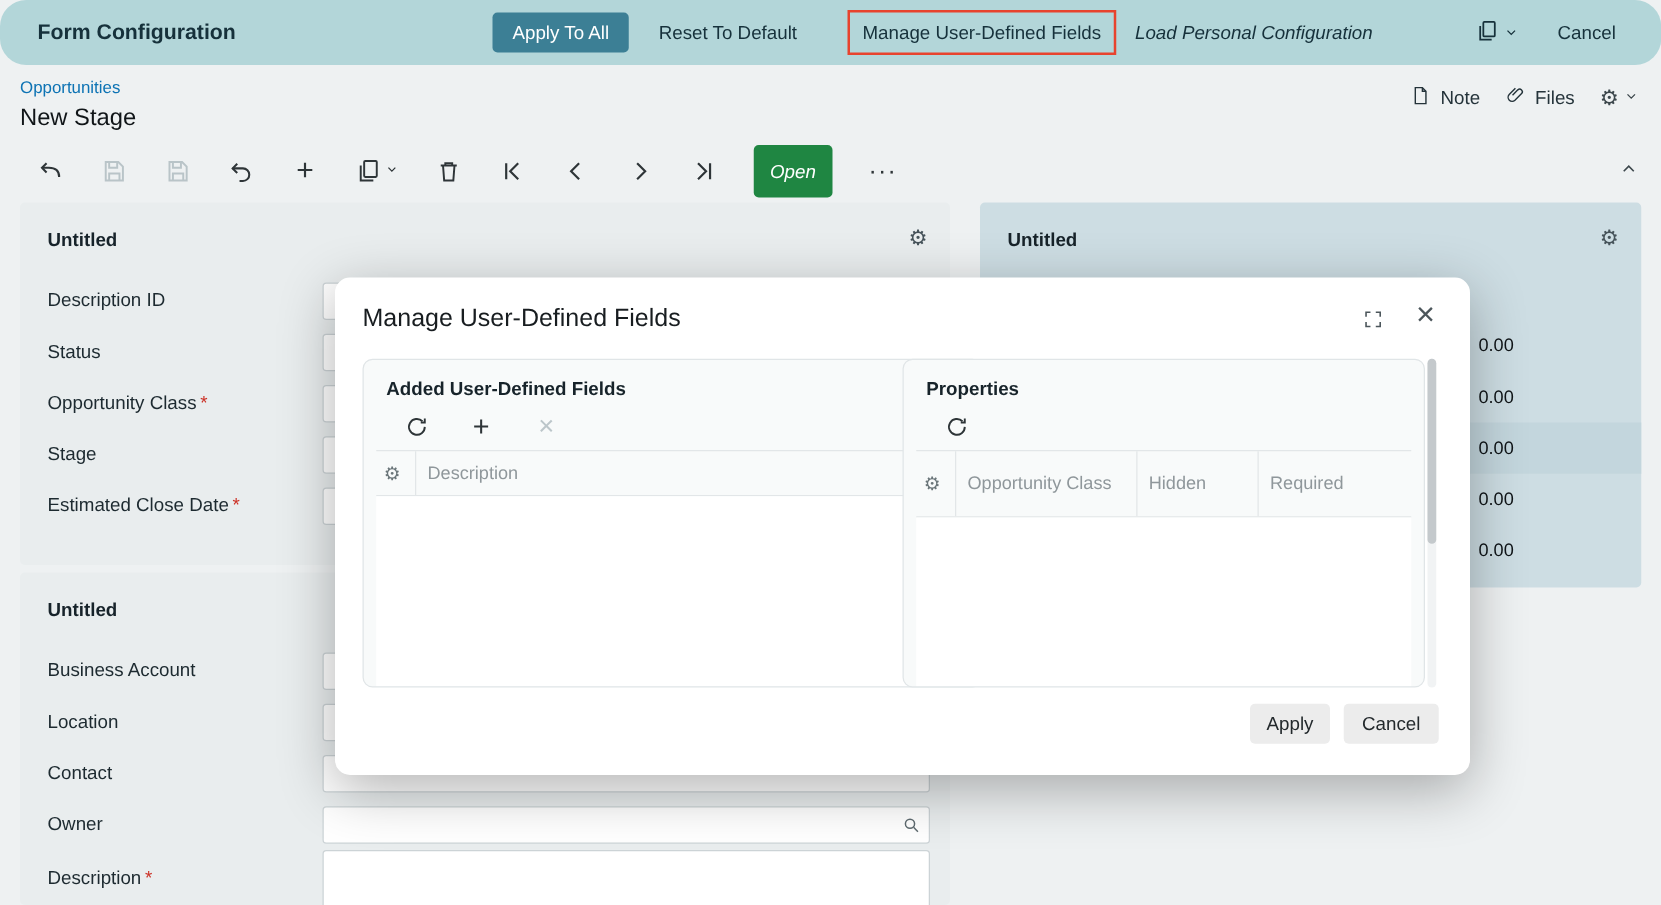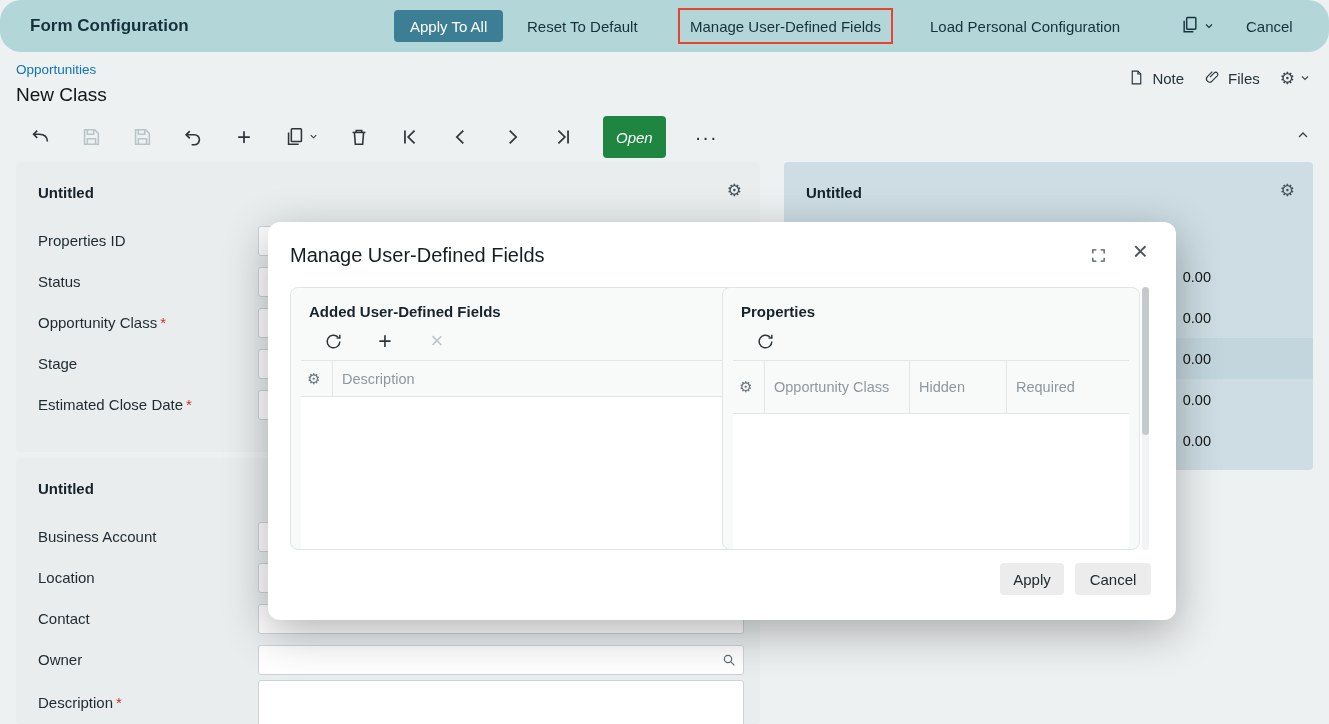--- a/index.html
+++ b/index.html
@@ -5,21 +5,21 @@
   * { margin:0; padding:0; box-sizing:border-box; }
   body { font-family:"Liberation Sans", sans-serif; background:#444; }
   .screen { position:relative; width:1329px; height:724px; background:#eef1f2; overflow:hidden; font-family:"Liberation Sans", sans-serif; }
 
   
   .topbar { position:absolute; top:0; left:0; right:0; height:52px; background:var(--topbar-bg,#b3d6d9);border-radius:21px; }
   .topbar-title { position:absolute; left:30px; top:50%; transform:translateY(-50%); font-size:17px; font-weight:700; color:#16313b; }
   .tb-btn-primary { position:absolute; left:394px; top:10px; height:32px; padding:0 16px; background:var(--accent-teal,#3c7f95); color:#fff; border:none; border-radius:4px; font-size:15px; font-family:inherit; display:flex; align-items:center; cursor:pointer; }
   .tb-link { position:absolute; top:0; height:52px; display:flex; align-items:center; font-size:15px; color:#16313b; cursor:pointer; background:none; border:none; font-family:inherit; }
   .tb-reset { left:527px; }
-  .tb-load { left:930px; }
+  .tb-load { left:908px;font-style:italic; }
   .tb-cancel { left:1246px; }
   .tb-manage-wrap { position:absolute; left:678px; top:8px; height:36px; border:2px solid var(--highlight-red,#e8432e); display:flex; align-items:center; padding:0 10px; cursor:pointer; }
   .tb-manage-wrap span { font-size:15px; color:#16313b; }
   .tb-copy { position:absolute; left:1180px; top:15px; display:flex; align-items:center; gap:3px; color:#16313b; cursor:pointer; }
 
   
   .breadcrumb { position:absolute; left:16px; top:62px; font-size:13.5px; color:var(--link-blue,#0d73b4); cursor:pointer; }
   .page-title { position:absolute; left:16px; top:84px; font-size:19px; font-weight:500; color:#101518; }
   .ph-actions { position:absolute; right:18px; top:68px; display:flex; align-items:center; gap:20px; color:#24333a; }
   .ph-action { display:flex; align-items:center; gap:7px; font-size:15px; cursor:pointer; }
@@ -115,21 +115,21 @@
       <span>
         <svg width="12" height="12" viewBox="0 0 24 24" fill="none" stroke="currentColor" stroke-width="2.2">
             <polyline points="6 9 12 15 18 9"></polyline>
           </svg>
       </span>
     </div>
     <button class="tb-link tb-cancel">Cancel</button>
   </header>
 
   <div class="breadcrumb">Opportunities</div>
-  <div class="page-title">New Class</div>
+  <div class="page-title">New Stage</div>
   <div class="ph-actions">
     <div class="ph-action">
       <span>
         <svg width="17" height="17" viewBox="0 0 24 24" fill="none" stroke="currentColor" stroke-width="1.6">
             <path d="M6 3h8l4 4v14H6z"></path>
             <path d="M14 3v4h4"></path>
           </svg>
       </span>
       <span>Note</span>
     </div>
@@ -230,21 +230,21 @@
           <polyline points="6 15 12 9 18 15"></polyline>
         </svg>
     </span>
   </div>
 
   <section class="card card-l1">
     <div class="card-title">Untitled</div>
     <span class="card-gear">⚙</span>
     <div class="fields">
       <div class="frow">
-        <span class="flabel"><span>Properties ID</span><span class="req"></span></span>
+        <span class="flabel"><span>Description ID</span><span class="req"></span></span>
         <input class="finput" style="">
       </div>
       <div class="frow">
         <span class="flabel"><span>Status</span><span class="req"></span></span>
         <input class="finput" style="">
       </div>
       <div class="frow">
         <span class="flabel"><span>Opportunity Class</span><span class="req">*</span></span>
         <input class="finput" style="">
       </div>

